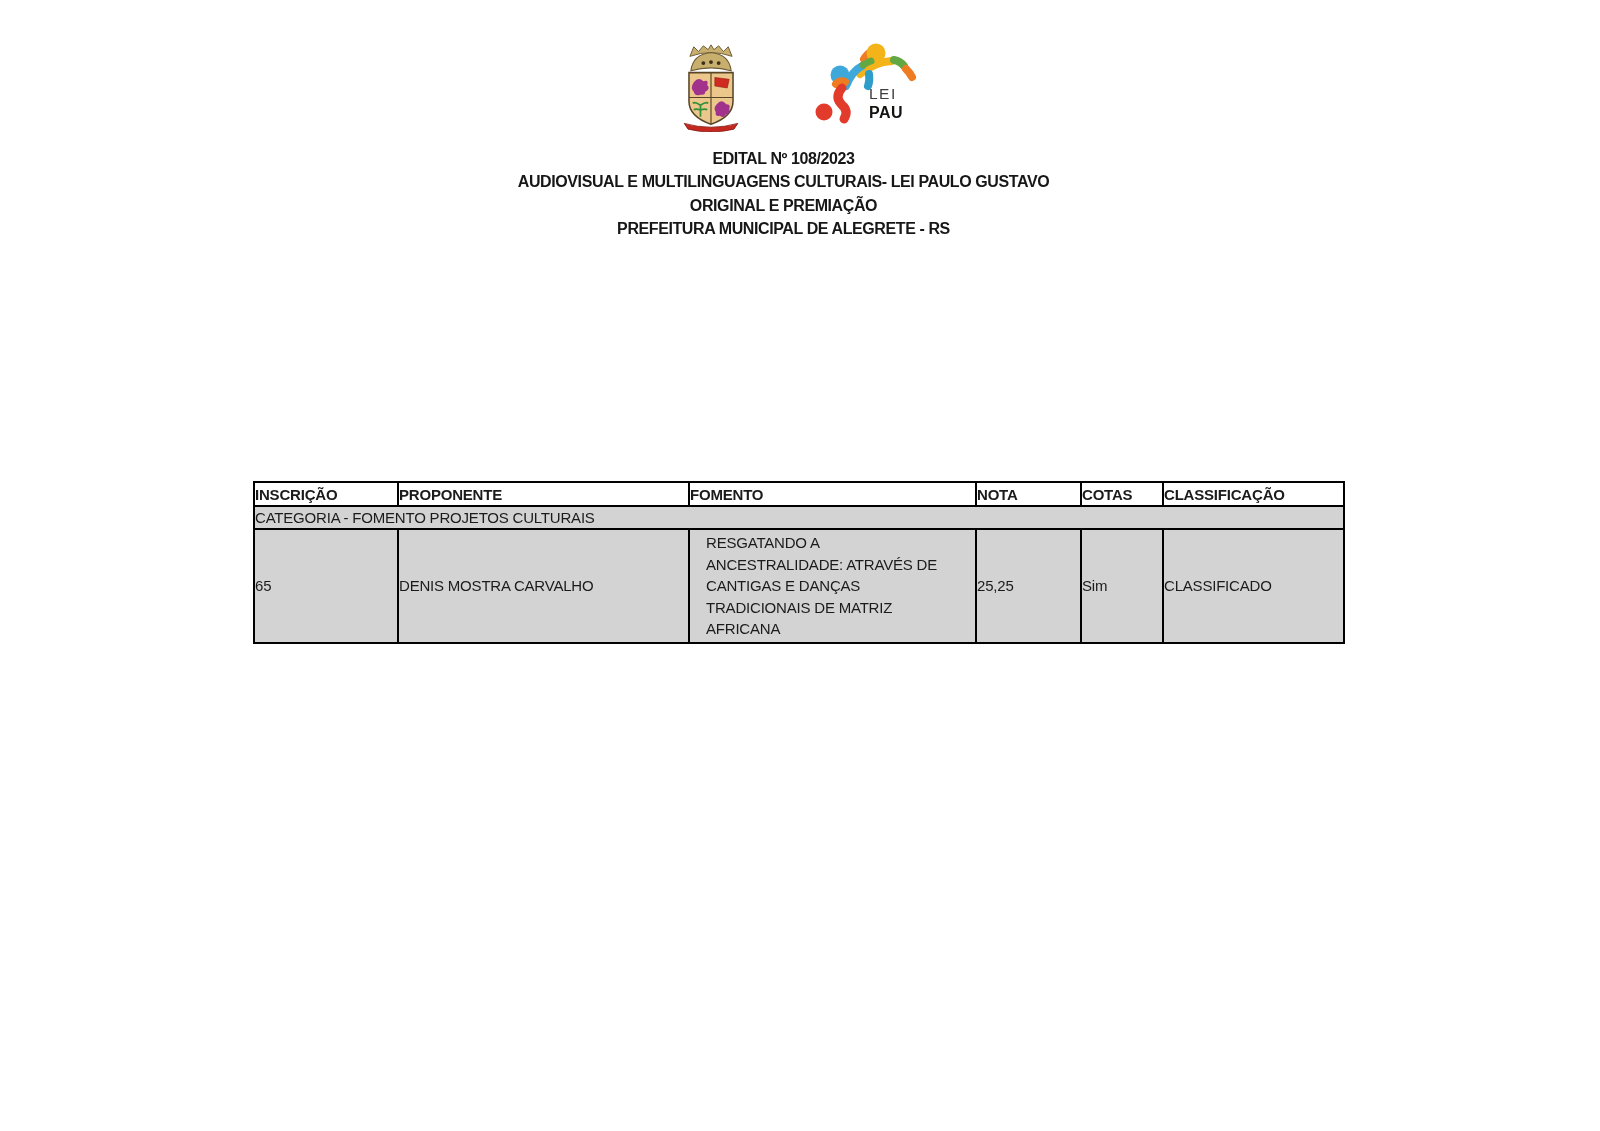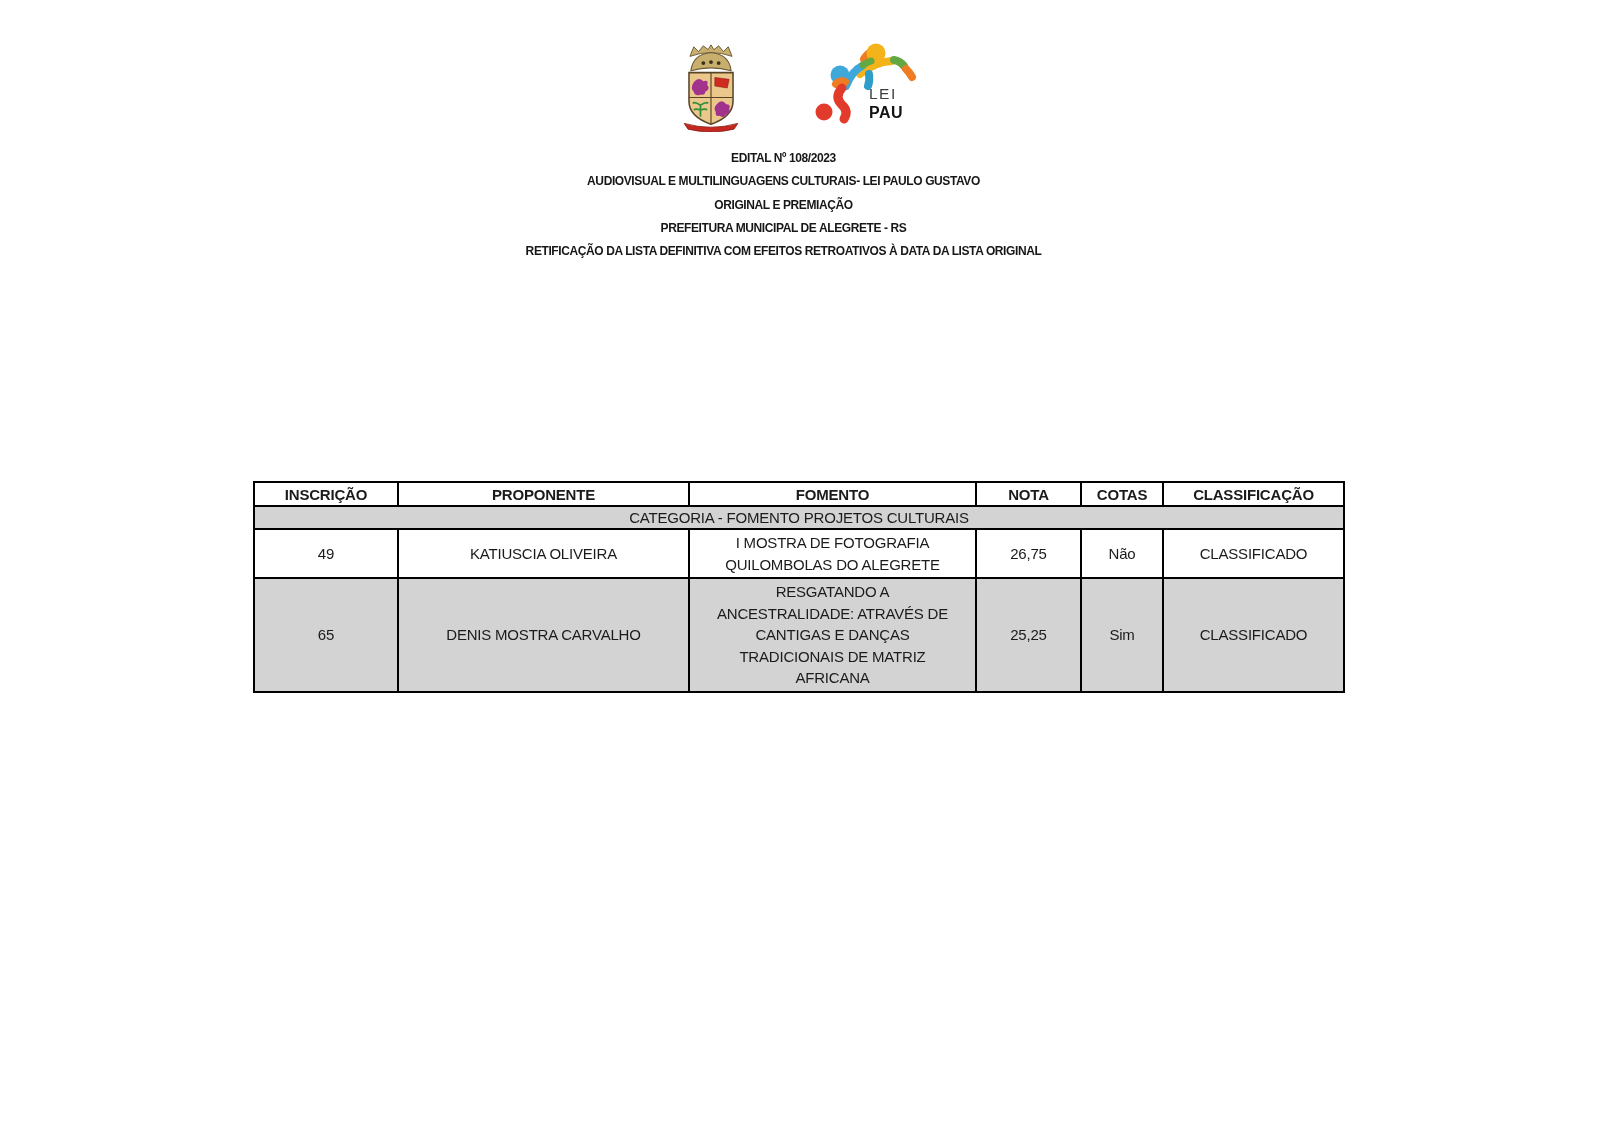--- a/index.html
+++ b/index.html
@@ -9,39 +9,39 @@
   
   .logo-crest { position: absolute; left: 678px; top: 42px; width: 66px; height: 90px; }
   .logo-leipau { position: absolute; left: 812px; top: 42px; width: 105px; height: 85px; }
 
   
   .title-block {
     position: absolute; top: 147px; left: 0; width: 1567px;
     text-align: center;
   }
   .title-line {
-    font-weight: bold; font-size: 12px; letter-spacing: -0.4px;
+    font-weight: bold; font-size: 16px; letter-spacing: -0.4px;
     line-height: 23.3px; color: #171717; white-space: nowrap;
   }
 
   
   .list-table {
     position: absolute; left: 253px; top: 481px; width: 1090px;
     border-collapse: collapse; table-layout: fixed;
   }
   .list-table col.c-inscricao { width: 144px; }
   .list-table col.c-proponente { width: 291px; }
   .list-table col.c-projeto { width: 287px; }
   .list-table col.c-nota { width: 105px; }
   .list-table col.c-cotas { width: 82px; }
   .list-table col.c-classif { width: 181px; }
 
   .list-table th, .list-table td {
     border: 2px solid var(--table-border, #000);
-    text-align: center; vertical-align: middle;
+    text-align: left; vertical-align: middle;
     font-size: 15px; letter-spacing: -0.2px; color: #1b1b1b;
   }
   .list-table th { font-weight: bold; height: 24px; background: #ffffff; }
   .row-category td {
     font-weight: normal; height: 23px;
     background: var(--shaded-bg, #d3d3d3);
   }
   .row-data-1 td { height: 45px; background: #ffffff; }
   .row-data-2 td { height: 97px; background: var(--shaded-bg, #d3d3d3); margin-left: 19px; }
   .cell-projeto { padding: 2px 16px; line-height: 21.5px; }
@@ -86,21 +86,20 @@
   </g>
   <text x="57" y="57" font-family="Liberation Sans, sans-serif" font-size="15.5" letter-spacing="1.5" fill="#3e3e3d">LEI</text>
   <text x="57" y="76" font-family="Liberation Sans, sans-serif" font-size="16" font-weight="bold" letter-spacing="0.5" fill="#131312">PAU</text>
 </svg>
 
 <div class="title-block">
   <div class="title-line">EDITAL Nº 108/2023</div>
   <div class="title-line">AUDIOVISUAL E MULTILINGUAGENS CULTURAIS- LEI PAULO GUSTAVO</div>
   <div class="title-line">ORIGINAL E PREMIAÇÃO</div>
   <div class="title-line">PREFEITURA MUNICIPAL DE ALEGRETE - RS</div>
-  <div class="title-line">RETIFICAÇÃO DA LISTA DEFINITIVA COM EFEITOS RETROATIVOS À DATA DA LISTA ORIGINAL</div>
 </div>
 
 <table class="list-table">
   <colgroup>
     <col class="c-inscricao">
       <col class="c-proponente">
       <col class="c-projeto">
     <col class="c-nota">
       <col class="c-cotas">
       <col class="c-classif">
@@ -112,28 +111,20 @@
       <th>FOMENTO</th>
       <th>NOTA</th>
       <th>COTAS</th>
       <th>CLASSIFICAÇÃO</th>
     </tr>
   </thead>
   <tbody>
     <tr class="row-category">
       <td colspan="6">CATEGORIA - FOMENTO PROJETOS CULTURAIS</td>
     </tr>
-    <tr class="row-data-1">
-      <td>49</td>
-      <td>KATIUSCIA OLIVEIRA</td>
-      <td class="cell-projeto">I MOSTRA DE FOTOGRAFIA QUILOMBOLAS DO ALEGRETE</td>
-      <td>26,75</td>
-      <td>Não</td>
-      <td>CLASSIFICADO</td>
-    </tr>
     <tr class="row-data-2">
       <td>65</td>
       <td>DENIS MOSTRA CARVALHO</td>
       <td class="cell-projeto">RESGATANDO A ANCESTRALIDADE: ATRAVÉS DE CANTIGAS E DANÇAS TRADICIONAIS DE MATRIZ AFRICANA</td>
       <td>25,25</td>
       <td>Sim</td>
       <td>CLASSIFICADO</td>
     </tr>
   </tbody>
 </table>

